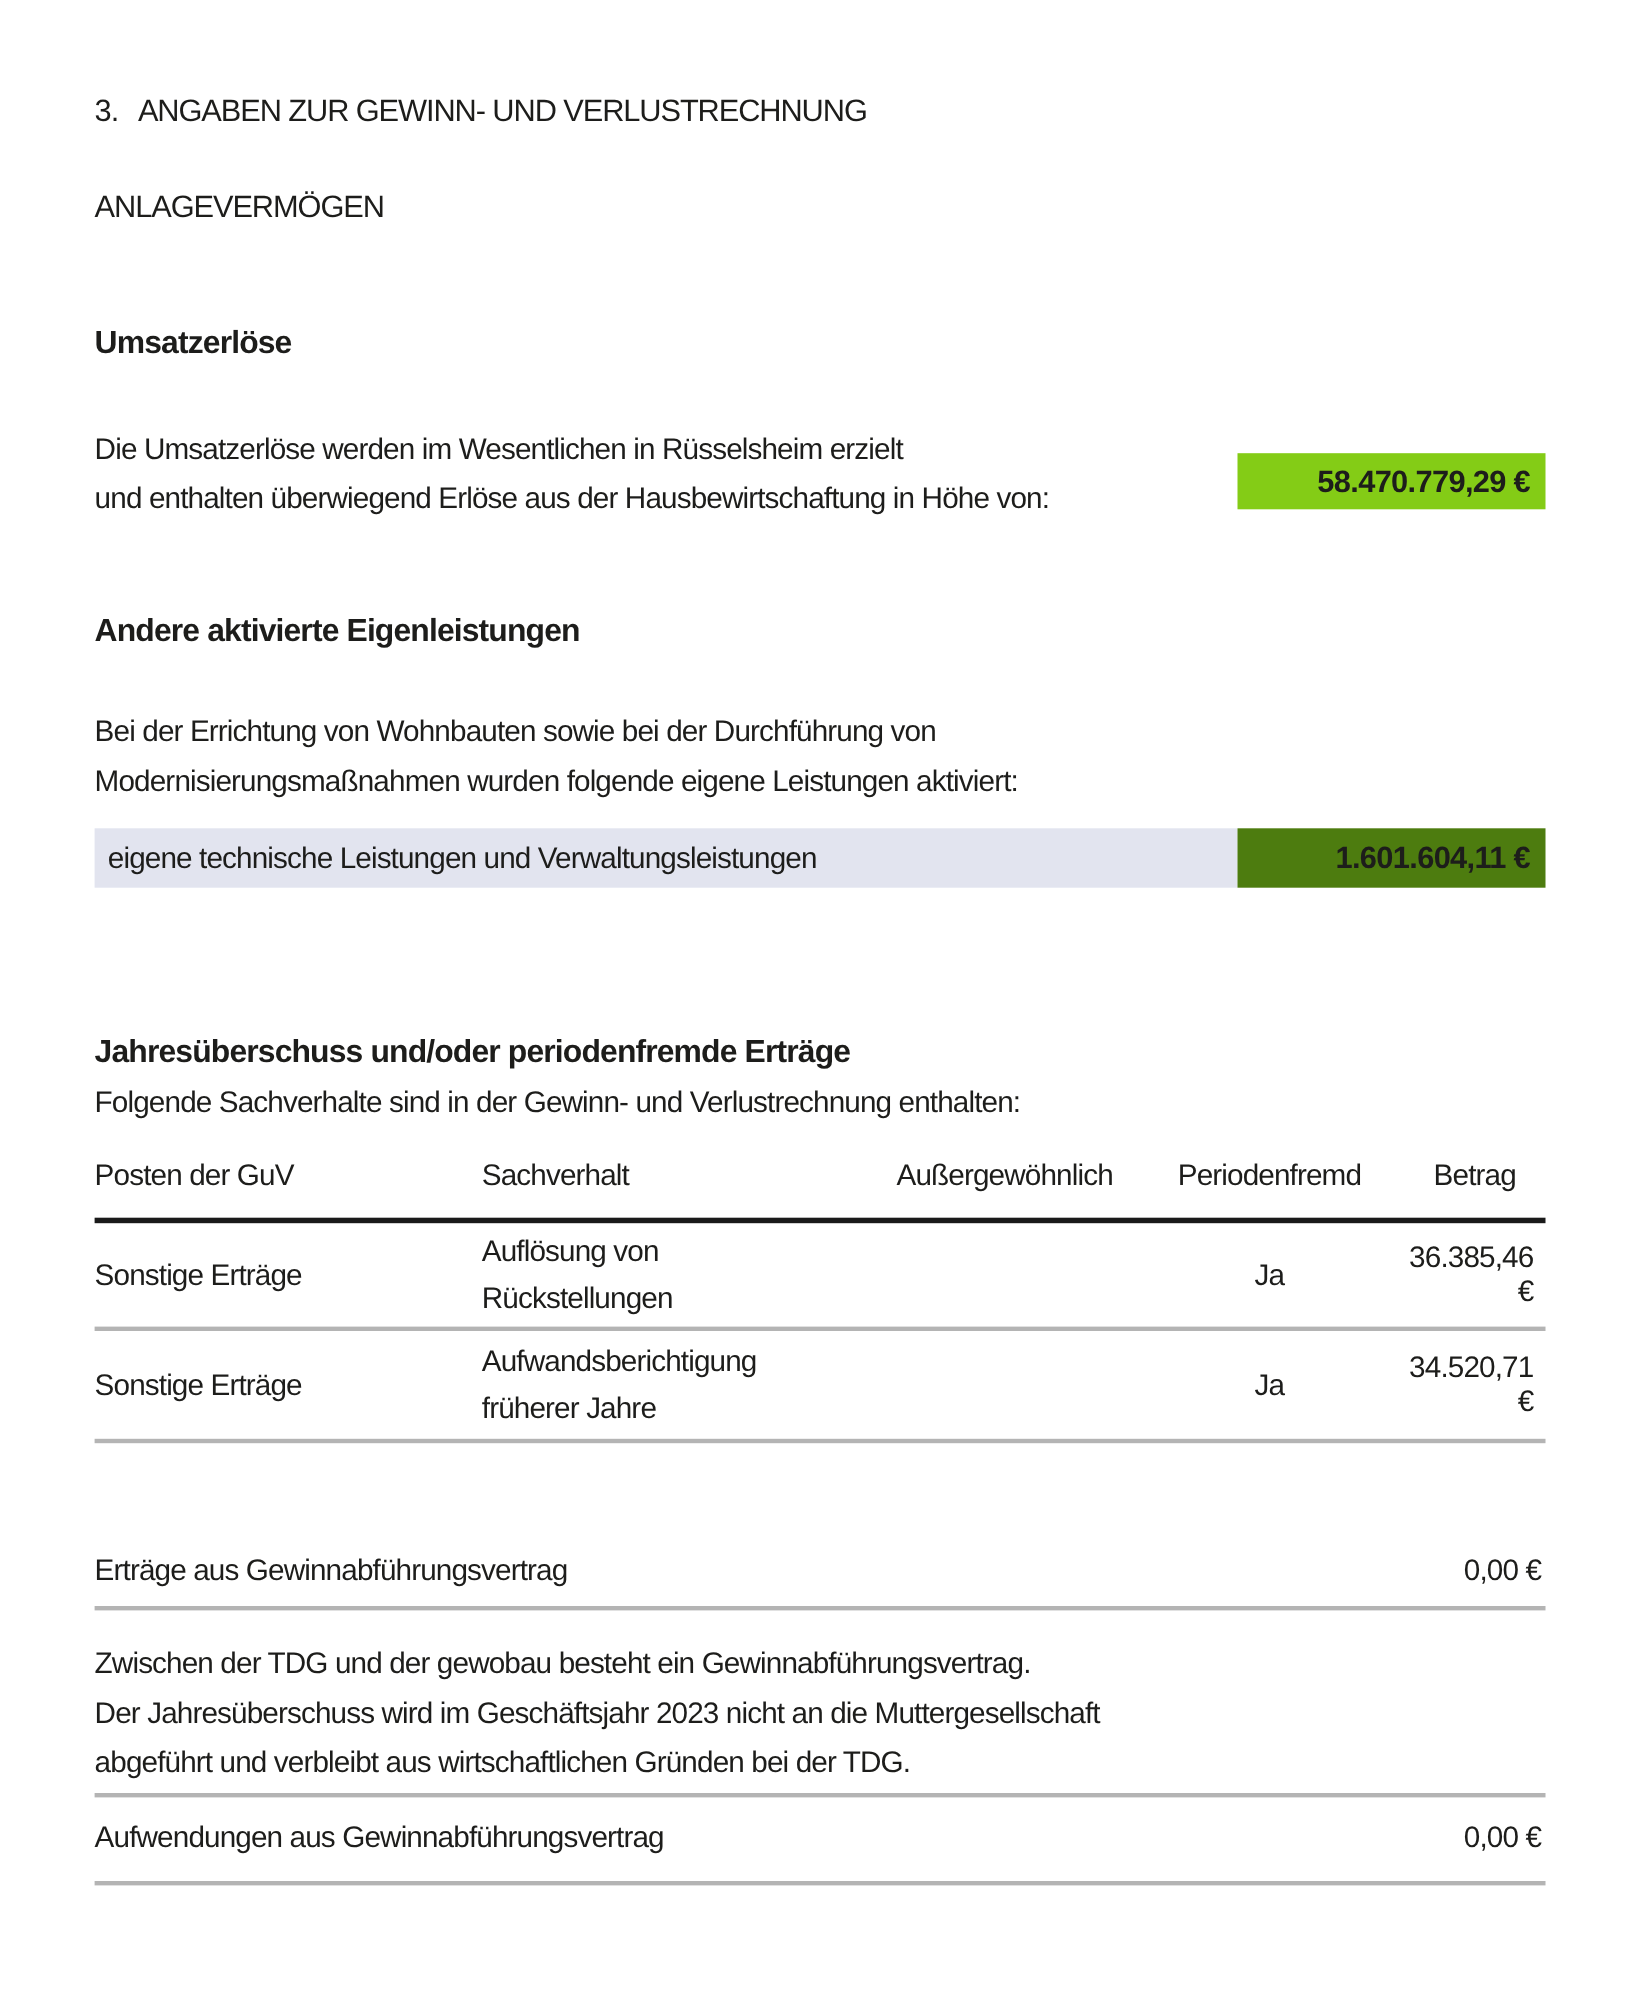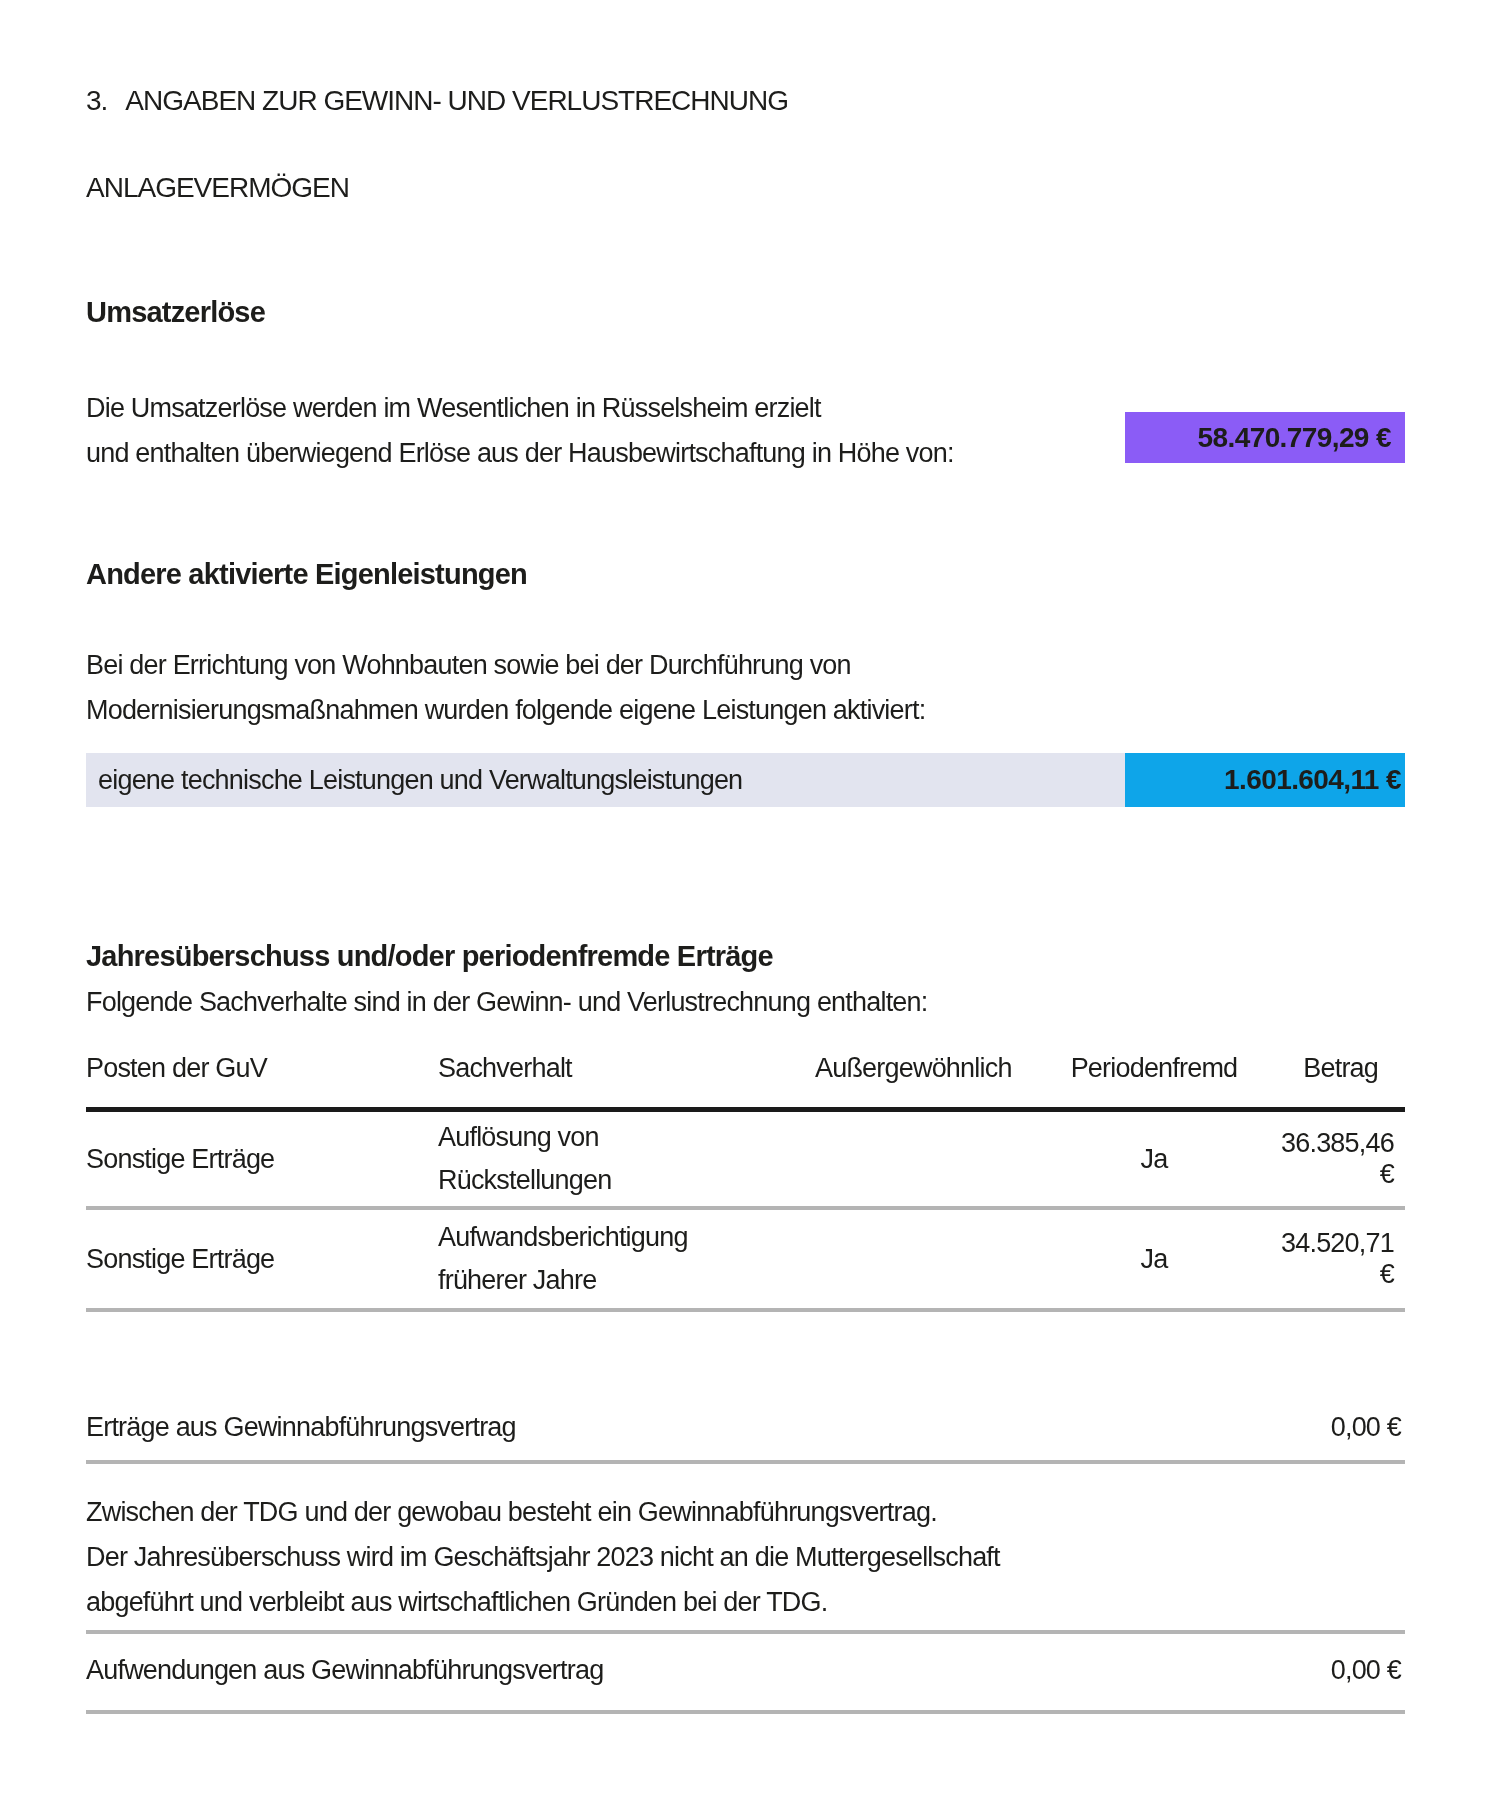--- a/index.html
+++ b/index.html
@@ -27,39 +27,39 @@
     left:86px;
     font-size:29px; font-weight:bold; letter-spacing:-0.8px; white-space:nowrap;
   }
   .para{
     left:86px;
     font-size:27px; letter-spacing:-0.8px; line-height:45px; white-space:nowrap;
   }
   .para span{display:block;}
   .value-box{
     left:1125px; width:280px; height:51px;
-    background:#8b5cf6;
+    background:#84cc16;
     display:flex; align-items:center; justify-content:flex-end;
     box-sizing:border-box; padding-right:14px;
     font-size:28px; font-weight:bold; letter-spacing:-0.6px; white-space:nowrap;
   }
   .hl-row{
     left:86px; width:1319px; height:54px;
     display:flex;
   }
   .hl-row .hl-label{
     background:#e2e4ef; flex:1 1 auto;
     display:flex; align-items:center;
     box-sizing:border-box; padding-left:12px;
     font-size:27px; letter-spacing:-0.8px; white-space:nowrap;
   }
   .hl-row .hl-value{
-    background:#0ea5e9; width:280px; flex:0 0 280px;
+    background:#4d7c0f; width:280px; flex:0 0 280px;
     display:flex; align-items:center; justify-content:flex-end;
-    box-sizing:border-box; padding-right:4px;
+    box-sizing:border-box; padding-right:14px;
     font-size:28px; font-weight:bold; letter-spacing:-0.6px; white-space:nowrap;
   }
   .rule{
     left:86px; width:1319px;
   }
   .rule-black{height:5px; background:#1a1a1a;}
   .rule-gray{height:4px; background:#b4b4b4;}
   .tbl-grid{
     left:86px; width:1319px;
     display:grid;

